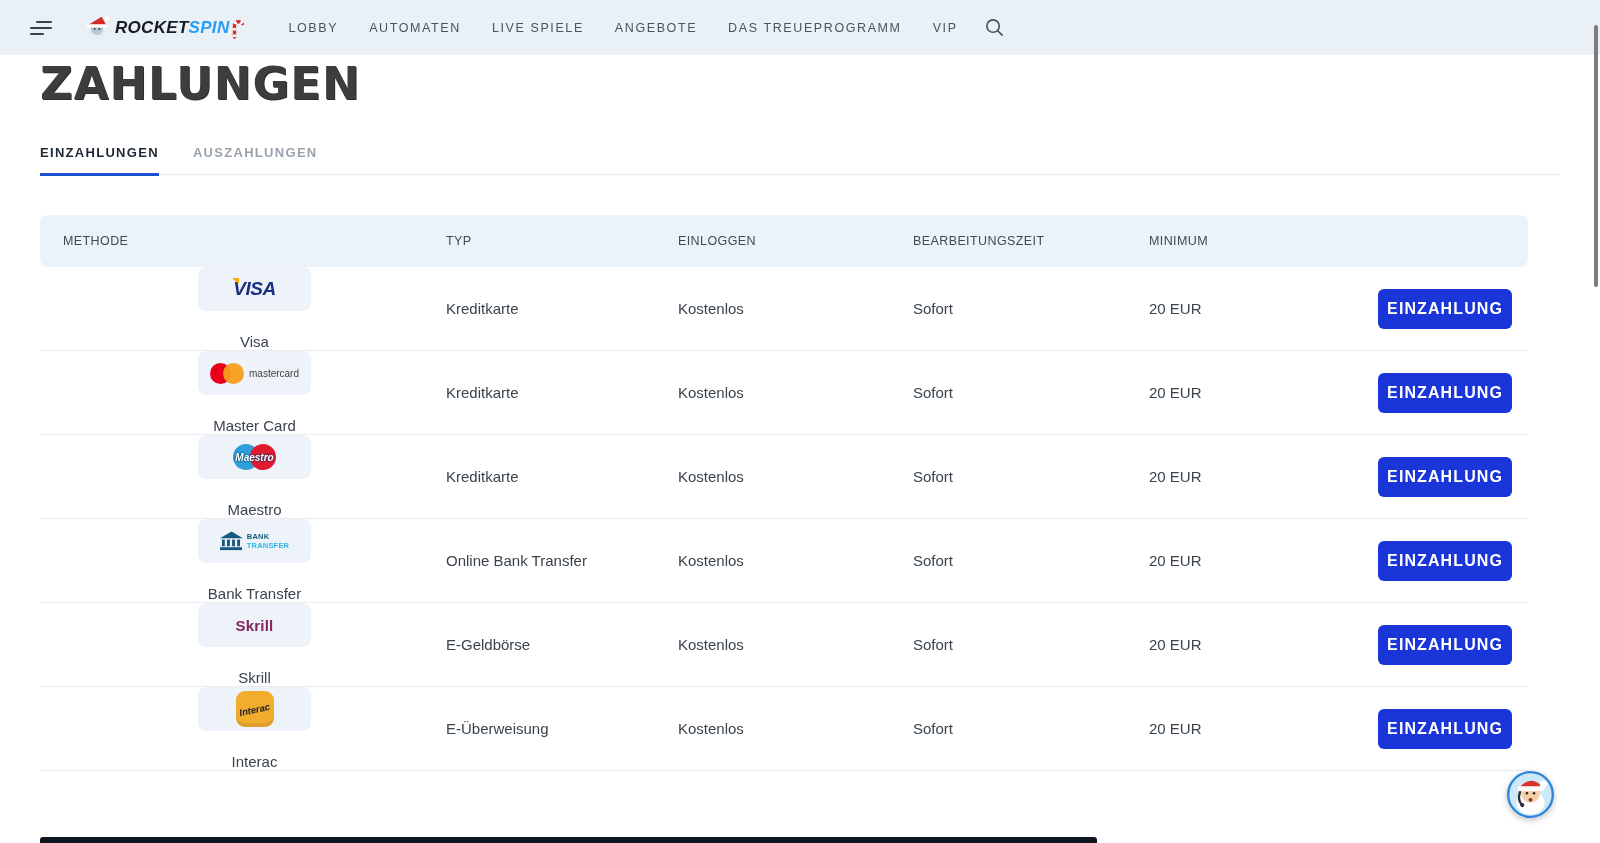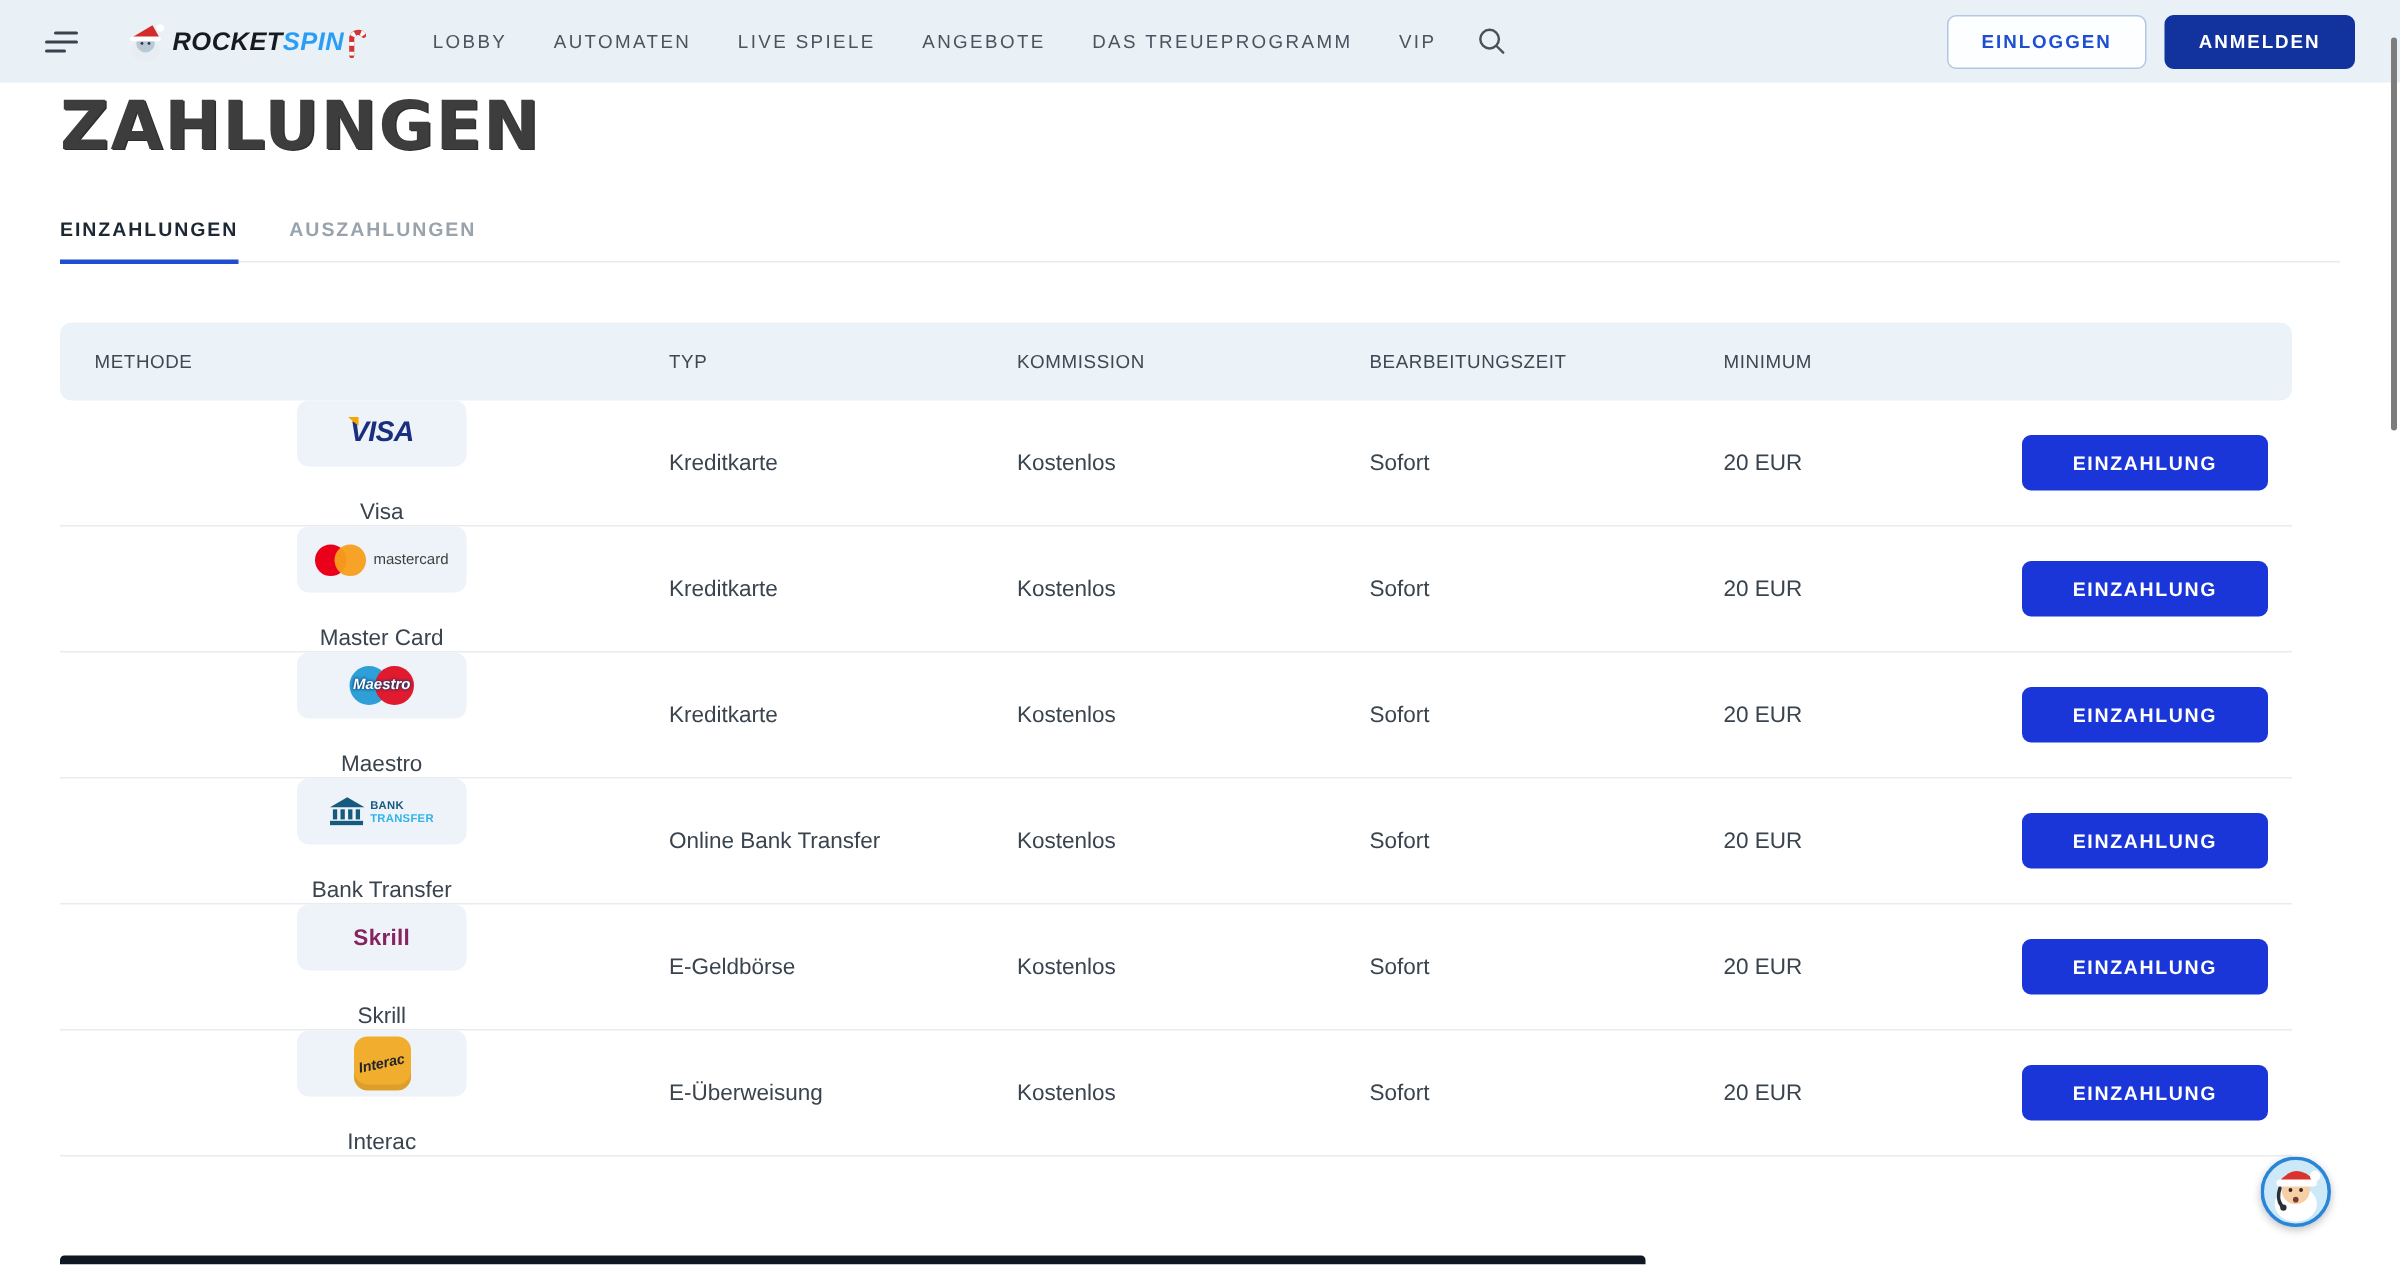--- a/index.html
+++ b/index.html
@@ -77,22 +77,22 @@
   .trow { height:84px; border-bottom:1px solid #e9ebee; font-size:15px; color:#3a444e; }
   .method-cell { display:flex; align-items:center; gap:22px;flex-direction:column; }
   .logo-tile {
     width:113px; height:44px; background:#edf3f8; border-radius:8px;
     display:flex; align-items:center; justify-content:center; flex:none;
   }
   .btn-cell { display:flex; justify-content:flex-end; }
   .deposit-btn {
     font-family:"Liberation Sans", sans-serif;
     background:var(--deposit-blue); color:#fff; border:none; border-radius:6px;
-    font-size:13px; font-weight:700; letter-spacing:1.1px;
-    padding:11px 34px; cursor:pointer; white-space:nowrap;
+    font-size:16px; font-weight:700; letter-spacing:1.1px;
+    padding:11px 9px; cursor:pointer; white-space:nowrap;
   }
 
   
   .logo-visa {
     font-style:italic; font-weight:900; font-size:19px; letter-spacing:-.5px;
     color:var(--visa-blue); position:relative;
   }
   .logo-visa::before {
     content:""; position:absolute; top:0; left:-1px;
     border-left:7px solid transparent; border-top:6px solid var(--visa-orange);
@@ -185,40 +185,36 @@
       <a class="nav-item">VIP</a>
     </nav>
 
   <span class="search-btn">
     <svg width="21" height="21" viewBox="0 0 22 22" fill="none">
       <circle cx="9.5" cy="9.5" r="6.5" stroke="#49525c" stroke-width="1.7"></circle>
       <line x1="14.5" y1="14.5" x2="19" y2="19" stroke="#49525c" stroke-width="1.7" stroke-linecap="round"></line>
     </svg>
   </span>
 
-  <div class="auth">
-    <button class="btn-outline">EINLOGGEN</button>
-    <button class="btn-solid">ANMELDEN</button>
-  </div>
 </header>
 
 <main>
   <h1 class="page-title">ZAHLUNGEN</h1>
 
   <div class="tabs">
       <div class="tab active">EINZAHLUNGEN</div>
       <div class="tab">AUSZAHLUNGEN</div>
     </div>
 
 
   <div class="table">
     <div class="thead">
         <span>METHODE</span>
         <span>TYP</span>
-        <span>KOMMISSION</span>
+        <span>EINLOGGEN</span>
         <span>BEARBEITUNGSZEIT</span>
         <span>MINIMUM</span>
       </div>
     <div class="tbody" id="rows">
         <div class="trow">
           <div class="method-cell">
             <span class="logo-tile">
               <span class="logo-visa">VISA</span>
             </span>
             <span>Visa</span>

